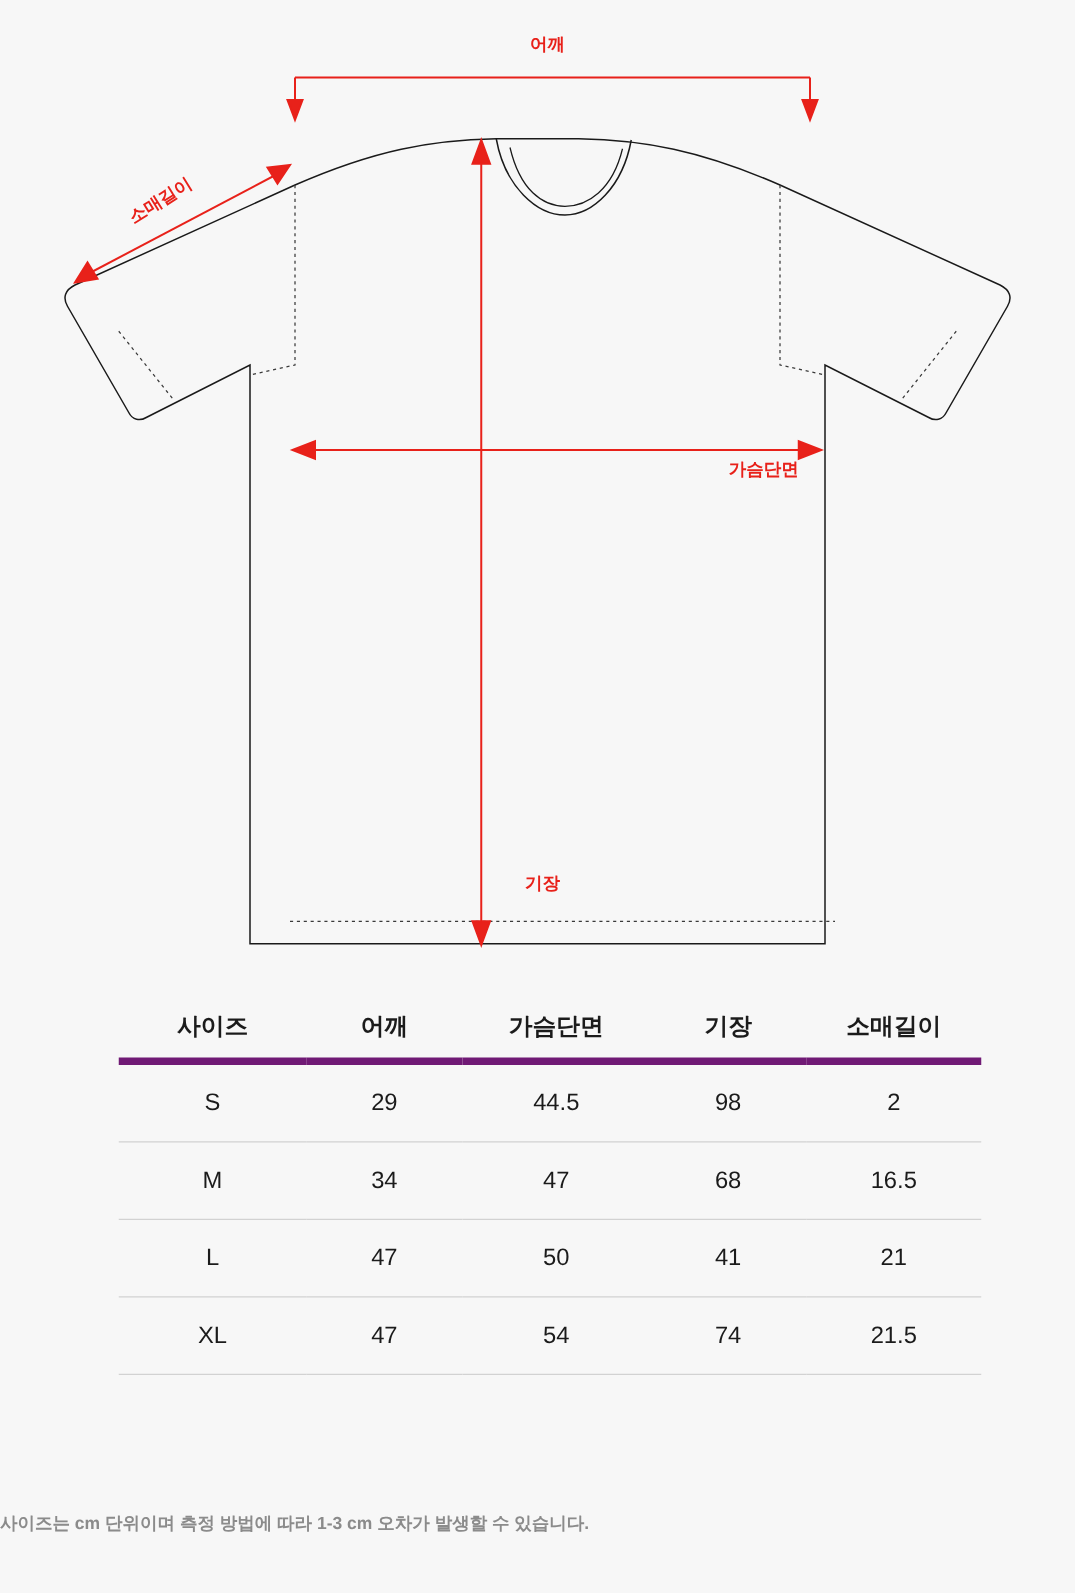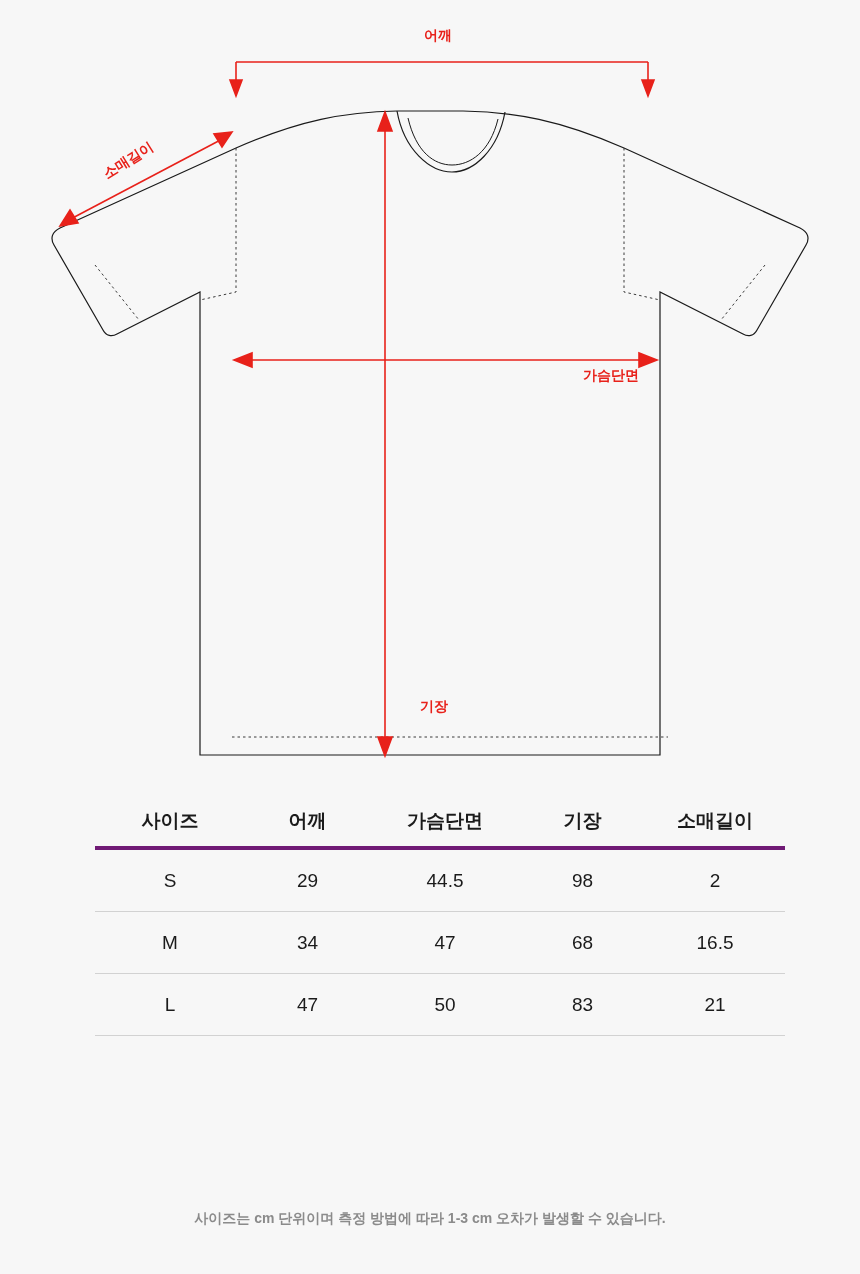--- a/index.html
+++ b/index.html
@@ -49,21 +49,21 @@
     width: 690px;
     border-collapse: collapse;
     font-size: 18px;
   }
   table.size-table th {
     font-weight: bold;
     font-size: 19px;
     padding: 8px 0 12px 0;
     text-align: center;
     color: #1b1b1b;
-    border-bottom: 4px solid #701a75;
+    border-bottom: 6px solid #701a75;
   }
   table.size-table td {
     text-align: center;
     padding: 20px 0 19px 0;
     border-bottom: 1px solid #d2d2d2;
     color: #1b1b1b;
     font-size: 19px;
   }
   table.size-table tr:last-child td {
     border-bottom: 1px solid #d2d2d2;
@@ -72,21 +72,20 @@
   table.size-table col.c1 { width: 125px; }
   table.size-table col.c2 { width: 150px; }
   table.size-table col.c3 { width: 125px; }
   table.size-table col.c4 { width: 140px; }
 
   .note {
     position: absolute;
     left: 0;
     top: 1210px;
     width: 860px;
-    text-align: center;
     font-size: 14px;
     font-weight: bold;
     color: #8b8b8b;
   }
 </style>
 </head>
 <body>
 
 <div class="diagram">
   <svg width="860" height="790" viewBox="0 0 860 790">
@@ -187,20 +186,27 @@
         <td>M</td>
         <td>34</td>
         <td>47</td>
         <td>68</td>
         <td>16.5</td>
       </tr>
       <tr>
         <td>L</td>
         <td>47</td>
         <td>50</td>
-        <td>83</td>
+        <td>41</td>
         <td>21</td>
+      </tr>
+      <tr>
+        <td>XL</td>
+        <td>47</td>
+        <td>54</td>
+        <td>74</td>
+        <td>21.5</td>
       </tr>
     </tbody>
   </table>
 </div>
 
 <div class="note">사이즈는 cm 단위이며 측정 방법에 따라 1-3 cm 오차가 발생할 수 있습니다.</div>
 
 </body></html>

